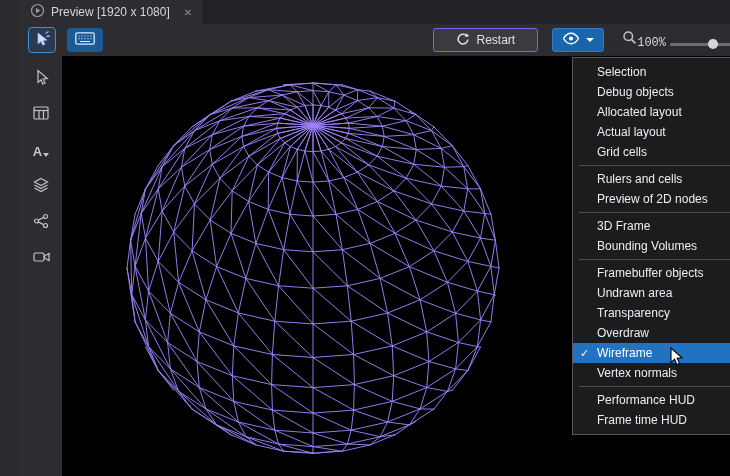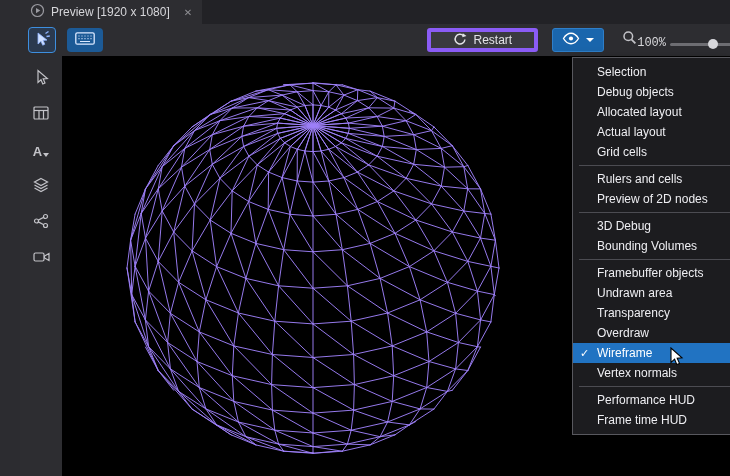--- a/index.html
+++ b/index.html
@@ -28,21 +28,21 @@
     width: 28px; height: 26px; border: 1px solid #3d8fe0; border-radius: 4px;
     background: rgba(40,100,170,.25); display: flex; align-items: center; justify-content: center;
   }
   .tool-kbd {
     width: 36px; height: 24px; border-radius: 4px; background: #1c5a96;
     display: flex; align-items: center; justify-content: center; margin-left: 5px;
   }
   .spacer { flex: 1; }
   .btn-restart {
     display: flex; align-items: center; gap: 7px; height: 24px; padding: 0 22px;
-    background: #3a3a3f; border: 4px solid #8b5cf6; border-radius: 3px;
+    background: #3a3a3f; border: 1px solid #8b5cf6; border-radius: 3px;
     color: #e2e2e6; font-size: 12px;
   }
   .btn-eye {
     display: flex; align-items: center; gap: 6px; height: 24px; padding: 0 9px;
     background: #1a66ad; border-radius: 3px; margin-left: 8px; border: 1px solid #2f7fc9;
   }
   .caret-down {
     width: 0; height: 0; border-left: 4px solid transparent;
     border-right: 4px solid transparent; border-top: 4px solid #fff;
   }
@@ -243,21 +243,21 @@
         <span class="check"></span>
         <span>Rulers and cells</span>
       </div>
     <div class="mi">
         <span class="check"></span>
         <span>Preview of 2D nodes</span>
       </div>
     <div class="sep"></div>
     <div class="mi">
         <span class="check"></span>
-        <span>3D Debug</span>
+        <span>3D Frame</span>
       </div>
     <div class="mi">
         <span class="check"></span>
         <span>Bounding Volumes</span>
       </div>
     <div class="sep"></div>
     <div class="mi">
         <span class="check"></span>
         <span>Framebuffer objects</span>
       </div>

